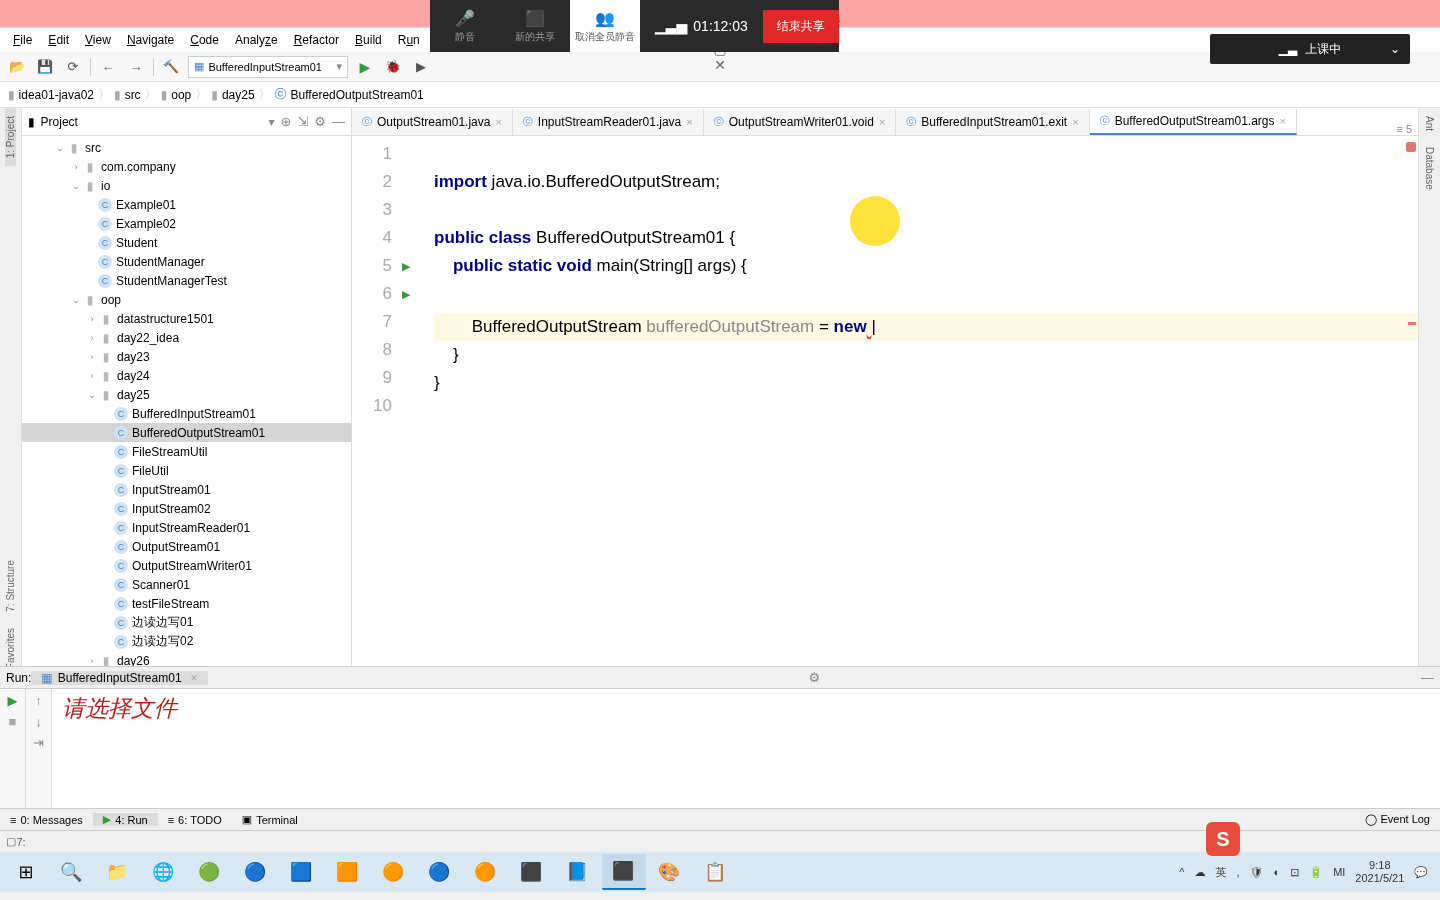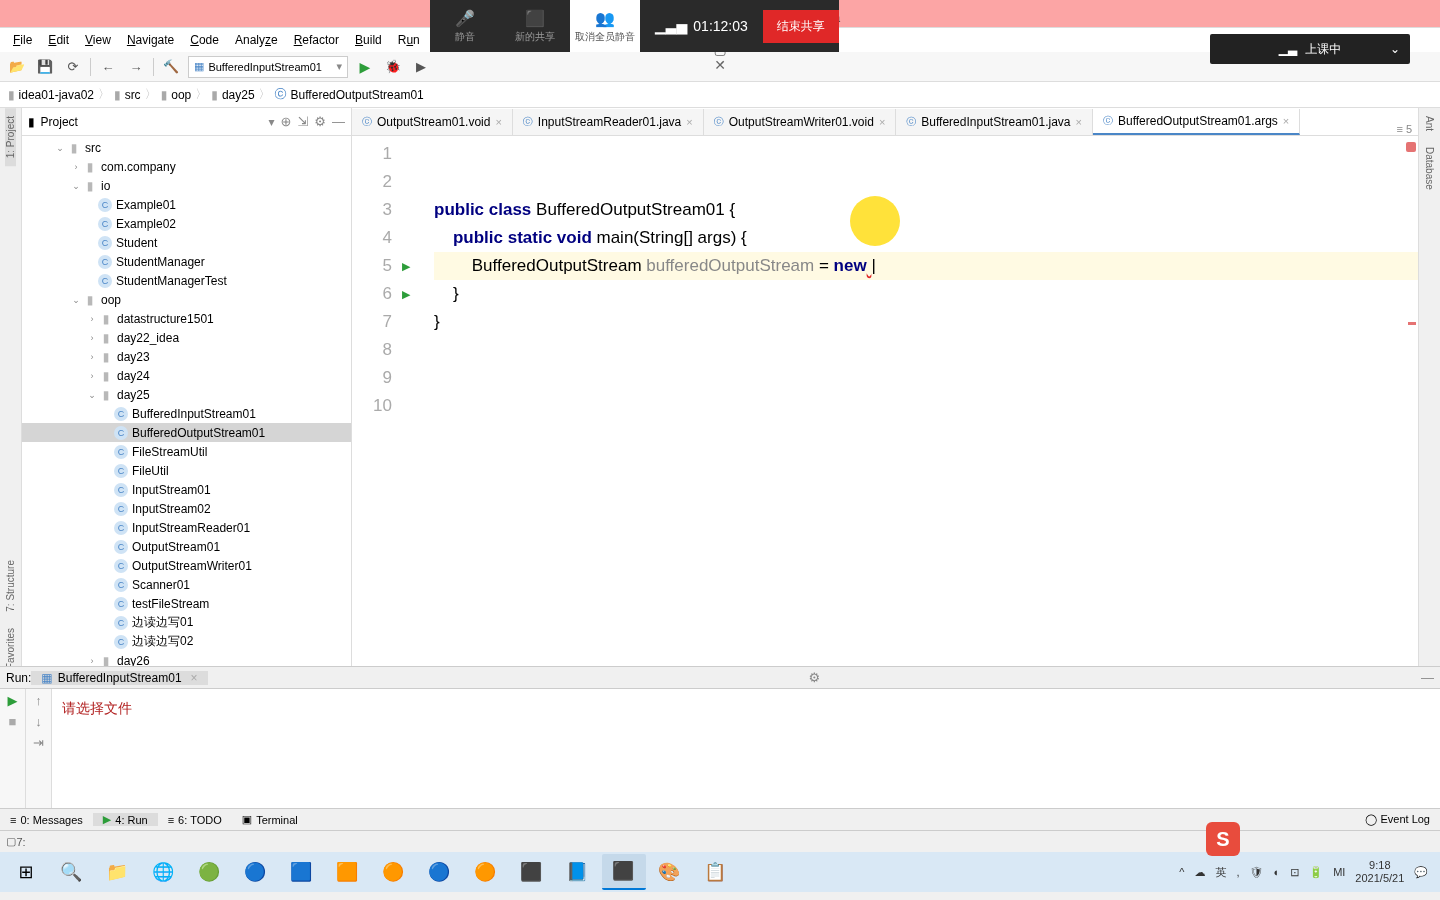--- a/index.html
+++ b/index.html
@@ -74,21 +74,21 @@
 .tab.active { background: #fff; border-bottom: 2px solid #4a86c7; }
 .tab .ticon { color: #4a86c7; font-size: 10px; }
 .tab .tclose { color: #aaa; font-size: 11px; }
 .tabs .more { margin-left: auto; padding: 0 6px; font-size: 11px; color: #888; }
 
 .editor { flex: 1; display: flex; font-family: "Consolas", monospace; font-size: 17px; position: relative; }
 .gutter { width: 50px; text-align: right; padding-right: 10px; color: #aaa; background: #fff; user-select: none; line-height: 28px; padding-top: 4px; }
 .run-gutter { width: 18px; background: #fff; line-height: 28px; padding-top: 4px; font-size: 11px; color: #2d9d3a; }
 .code { flex: 1; padding: 4px 0 0 14px; line-height: 28px; position: relative; }
 .code .line { white-space: pre; height: 28px; }
-.code .hl { background: #fffae3; }
+.code .hl { background: #fffae3; margin-top: 33px; }
 .kw { color: #000080; font-weight: bold; }
 .var { color: #888; }
 .err { text-decoration: underline wavy #e02828; }
 
 .highlight-dot { position: absolute; top: 60px; left: 430px; width: 50px; height: 50px; background: #ffe23a; border-radius: 50%; z-index: 5; }
 
 .err-stripe { position: absolute; right: 2px; top: 6px; width: 10px; height: 10px; background: #e57373; border-radius: 2px; }
 .err-mark { position: absolute; right: 2px; top: 186px; width: 8px; height: 3px; background: #e57373; }
 
 .crumb-bottom { height: 22px; border-top: 1px solid #ddd; font-size: 11px; color: #888; display: flex; align-items: center; padding: 0 10px; gap: 8px; }
@@ -96,21 +96,21 @@
 
 .run-panel { height: 120px; border-top: 1px solid #ccc; display: flex; background: #fff; }
 .run-head { position: absolute; margin-top: -22px; height: 22px; background: #f0f0f0; width: 100%; display: flex; align-items: center; font-size: 12px; padding: 0 6px; border-top: 1px solid #ccc; }
 .run-panel-wrap { position: relative; }
 .run-head .rtab { padding: 0 10px; display: flex; align-items: center; gap: 5px; }
 .run-head .rtab.act { background: #dcdcdc; }
 .run-head .rgear { margin-left: auto; color: #888; font-size: 13px; }
 
 .run-left { width: 26px; background: #f7f7f7; border-right: 1px solid #ddd; display: flex; flex-direction: column; align-items: center; padding-top: 4px; gap: 6px; font-size: 13px; }
 .run-left2 { width: 26px; background: #f7f7f7; border-right: 1px solid #ddd; display: flex; flex-direction: column; align-items: center; padding-top: 4px; gap: 6px; font-size: 13px; color: #888; }
-.run-out { flex: 1; padding: 6px 10px; font-family: "Consolas", monospace; font-size: 14px; line-height: 26px; }
+.run-out { flex: 1; padding: 6px 10px; font-family: "Consolas", monospace; font-size: 23px; line-height: 26px; font-style: italic; }
 .run-out .cn { color: #b22222; }
 
 
 .bottom-tools { height: 22px; background: #f0f0f0; border-top: 1px solid #ccc; display: flex; align-items: center; font-size: 11px; }
 .bottom-tools .btool { padding: 0 10px; display: flex; align-items: center; gap: 4px; }
 .bottom-tools .btool.act { background: #dcdcdc; }
 .bottom-tools .evlog { margin-left: auto; padding: 0 10px; }
 
 
 .status { height: 22px; background: #f0f0f0; border-top: 1px solid #ccc; display: flex; align-items: center; font-size: 11px; padding: 0 6px; color: #555; }
@@ -383,36 +383,36 @@
           <span class="icon folder">▮</span>
           <span>preview</span>
         </div>
       </div>
   </div>
 
   <div class="editor-area">
     <div class="tabs" id="tabs">
         <div class="tab">
           <span class="ticon">ⓒ</span>
-          <span>OutputStream01.void</span>
+          <span>OutputStream01.java</span>
           <span class="tclose">×</span>
         </div>
         <div class="tab">
           <span class="ticon">ⓒ</span>
           <span>InputStreamReader01.java</span>
           <span class="tclose">×</span>
         </div>
         <div class="tab">
           <span class="ticon">ⓒ</span>
           <span>OutputStreamWriter01.void</span>
           <span class="tclose">×</span>
         </div>
         <div class="tab">
           <span class="ticon">ⓒ</span>
-          <span>BufferedInputStream01.java</span>
+          <span>BufferedInputStream01.exit</span>
           <span class="tclose">×</span>
         </div>
         <div class="tab active">
           <span class="ticon">ⓒ</span>
           <span>BufferedOutputStream01.args</span>
           <span class="tclose">×</span>
         </div>
         <div class="more">≡ 5</div>
       </div>
     <div class="editor">
@@ -436,20 +436,21 @@
           <div>▶</div>
           <div>▶</div>
           <div>&nbsp;</div>
           <div>&nbsp;</div>
           <div>&nbsp;</div>
           <div>&nbsp;</div>
         </div>
       <div class="code" id="code">
         <div class="highlight-dot"></div>
           <div class="line">&nbsp;</div>
+          <div class="line"><span class="kw">import</span> java.io.BufferedOutputStream;</div>
           <div class="line">&nbsp;</div>
           <div class="line"><span class="kw">public class</span> BufferedOutputStream01 {</div>
           <div class="line">    <span class="kw">public static void</span> main(String[] args) {</div>
           <div class="line hl">        BufferedOutputStream <span class="var">bufferedOutputStream</span> = <span class="kw">new</span><span class="err"> </span>|</div>
           <div class="line">    }</div>
           <div class="line">}</div>
           <div class="line">&nbsp;</div>
         </div>
       <div class="err-stripe"></div>
       <div class="err-mark"></div>

